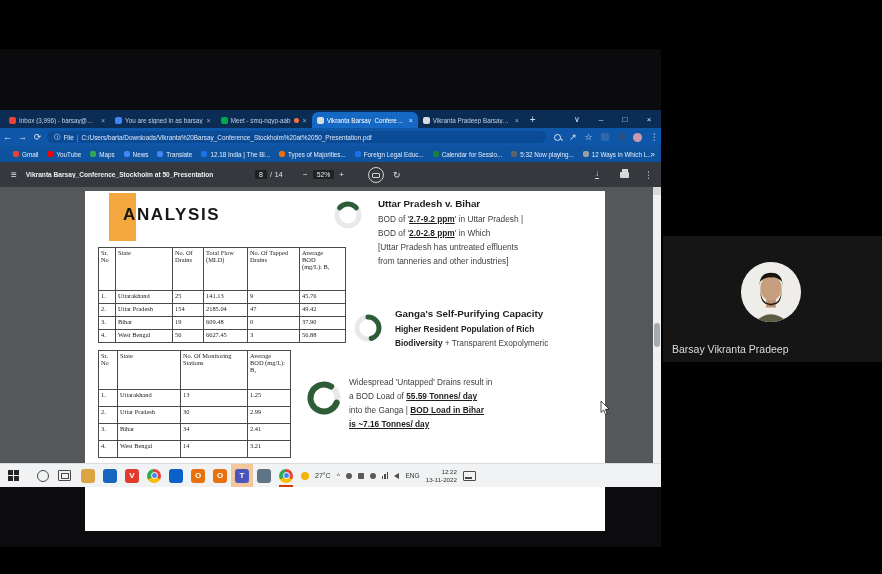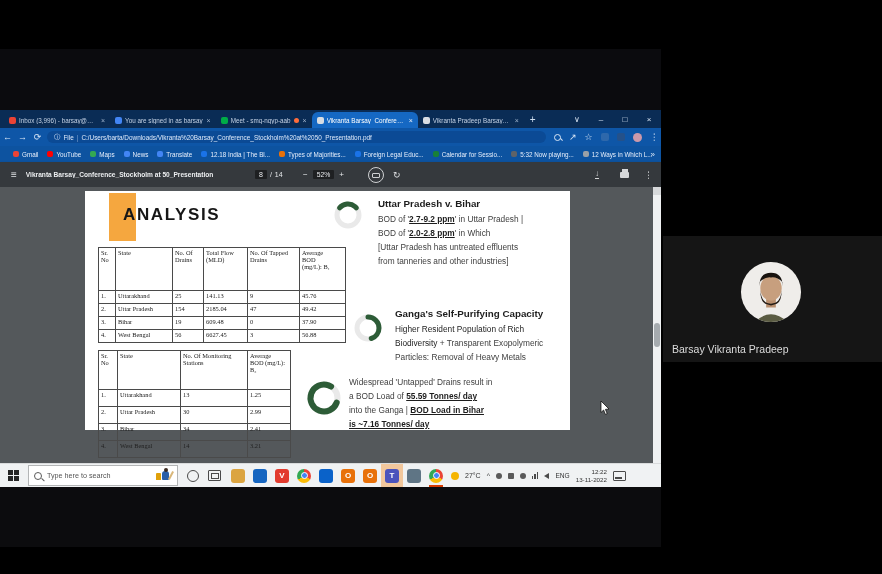--- a/index.html
+++ b/index.html
@@ -56,21 +56,21 @@
   .fitbtn{position:absolute;left:368px;width:14px;height:14px;border:1px solid #cfd1d3;border-radius:50%;top:5px;}
   .fitbtn::after{content:'';position:absolute;left:3px;top:4.5px;width:6px;height:3.5px;border:1px solid #cfd1d3;border-radius:1px;}
   .rotic{position:absolute;left:393px;font-size:9px;color:#dfe1e4;}
   .dlic{position:absolute;left:595px;font-size:8px;color:#d6d8da;border-bottom:1.3px solid #d6d8da;line-height:8px;}
   .printer{position:absolute;left:620px;width:9px;height:6px;background:#d6d8da;border-radius:1px;top:10px;}
   .printer::before{content:'';position:absolute;top:-3px;left:1.5px;width:6px;height:3px;background:#d6d8da;}
   .moreic{position:absolute;left:644px;font-size:9px;color:#dfe1e4;}
 
   
   .pdfarea{position:absolute;left:0;top:77px;width:661px;height:276px;background:#54585b;}
-  .page{position:absolute;left:85px;top:4px;width:485px;height:239px;background:#fff;}
+  .page{position:absolute;left:85px;top:4px;width:485px;height:340px;background:#fff;padding-left:35px;}
   .vscroll{position:absolute;right:0;top:0;width:8px;height:276px;background:#eff1f2;}
   .varrow{position:absolute;top:0;left:0;width:8px;height:8px;background:#d7d9db;}
   .vthumb{position:absolute;top:136px;left:1px;width:6px;height:24px;background:#a6abaf;border-radius:3px;}
 
   .orange-rect{left:24px;top:2px;width:27px;height:48px;background:#f5a73f;}
   .slide-title{left:38px;top:14px;font-size:17px;font-weight:800;letter-spacing:1.6px;color:#161616;}
 
   table{border-collapse:collapse;table-layout:fixed;font-family:"Liberation Serif",serif;color:#222;}
   th,td{border:0.8px solid #4a4a4a;padding:1px 2px;vertical-align:top;font-size:6.4px;font-weight:normal;
         text-align:left;white-space:pre-line;overflow:hidden;}
@@ -84,21 +84,21 @@
   .tbl2 th{height:36px;}
   .tbl2 td{height:14px;}
   .tbl2 col:nth-child(1){width:19px;} .tbl2 col:nth-child(2){width:63px;}
   .tbl2 col:nth-child(3){width:67px;} .tbl2 col:nth-child(4){width:43px;}
 
   .ring{position:absolute;}
   .sec{position:absolute;}
   .sec-title{font-size:9.8px;font-weight:bold;color:#1d1d1d;margin-bottom:3px;}
   .sec-body .sline{font-size:8.3px;color:#3e3e3e;line-height:14px;white-space:nowrap;}
   .bu{font-weight:bold;text-decoration:underline;color:#1d1d1d;}
-  .strong{font-weight:normal;color:#1d1d1d;text-align:center;}
+  .strong{font-weight:bold;color:#1d1d1d;text-align:center;}
 
   .cursor{position:absolute;left:600px;top:214px;width:11px;height:15px;}
 
   
   .taskbar{left:0;top:463px;width:661px;height:23px;background:#f0f2f3;border-top:1px solid #d9dbdc;
            display:flex;align-items:center;color:#333;}
   .winlogo{display:grid;grid-template-columns:5px 5px;grid-template-rows:5px 5px;gap:1px;margin:0 9px 0 8px;}
   .winlogo span{background:#252525;}
   .searchbox{width:150px;height:21px;background:#fff;border:1px solid #b3b5b6;display:flex;align-items:center;gap:5px;padding:0 5px;box-sizing:border-box;}
   .slens{width:6px;height:6px;border:1.2px solid #5a5a5a;border-radius:50%;position:relative;flex:0 0 auto;}
@@ -304,21 +304,20 @@
               <div class="sline"><span>BOD of '</span><span class="bu">2.0-2.8 ppm</span><span>' in Which</span></div>
               <div class="sline"><span>[Uttar Pradesh has untreated effluents</span></div>
               <div class="sline"><span>from tanneries and other industries]</span></div>
             </div>
         </div>
         <div class="sec" style="left:310px;top:117px;width:175px">
           <div class="sec-title">Ganga's Self-Purifying Capacity</div>
           <div class="sec-body">
               <div class="sline"><span class="strong">Higher Resident Population of Rich</span></div>
               <div class="sline"><span class="strong">Biodiversity</span><span> + Transparent Exopolymeric</span></div>
-              <div class="sline"><span>Particles: Removal of Heavy Metals</span></div>
             </div>
         </div>
         <div class="sec" style="left:264px;top:184px;width:210px">
           <div class="sec-body">
               <div class="sline"><span>Widespread 'Untapped' Drains result in</span></div>
               <div class="sline"><span>a BOD Load of </span><span class="bu">55.59 Tonnes/ day</span></div>
               <div class="sline"><span>into the Ganga | </span><span class="bu">BOD Load in Bihar</span></div>
               <div class="sline"><span class="bu">is ~7.16 Tonnes/ day</span></div>
             </div>
         </div>
@@ -442,29 +441,20 @@
     </div>
   </div>
 
   <div class="abs taskbar">
     <span class="winlogo">
         <span></span>
         <span></span>
         <span></span>
         <span></span>
       </span>
-    <div class="searchbox">
-      <span class="slens"></span>
-      <span class="searchtext">Type here to search</span>
-      <span class="doodle">
-        <span class="trophy"></span>
-          <span class="player"></span>
-          <span class="bat"></span>
-      </span>
-    </div>
     <span class="cortana"></span>
     <span class="taskview"></span>
     <div class="apps">
         <div class="app">
           <div class="appicon" style="background: rgb(219, 164, 64);"></div>
         </div>
         <div class="app">
           <div class="appicon" style="background: rgb(21, 101, 192);"></div>
         </div>
         <div class="app">

